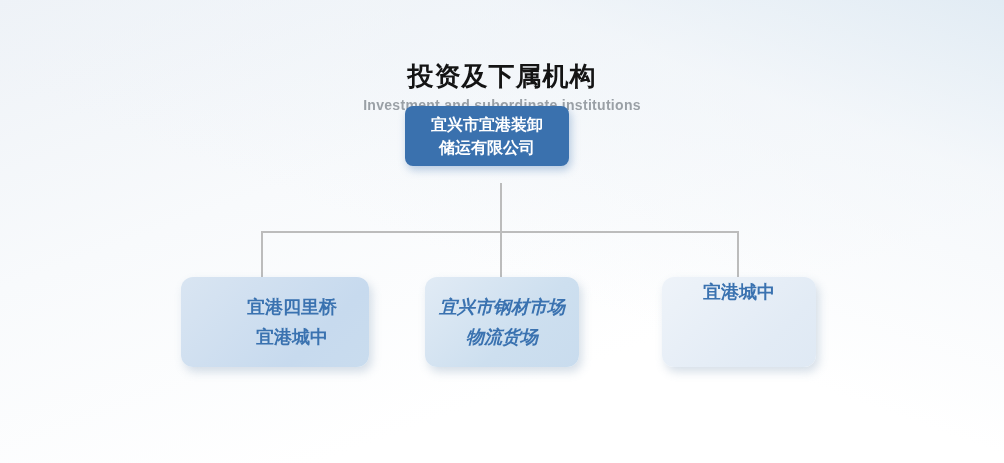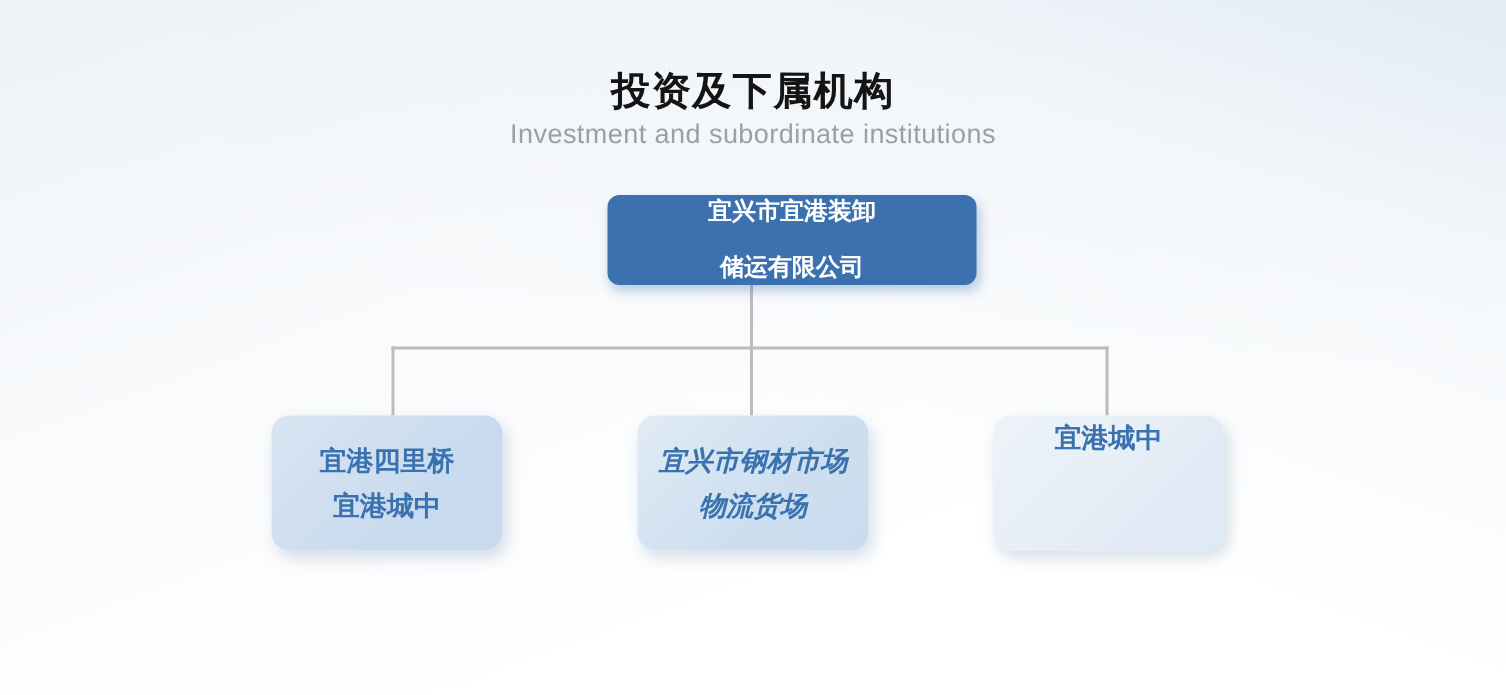--- a/index.html
+++ b/index.html
@@ -11,75 +11,75 @@
     position: relative;
     width: 1004px;
     height: 463px;
     overflow: hidden;
     background:
       linear-gradient(200deg, rgba(223,234,243,0.9) 0%, rgba(238,243,248,0.6) 22%, rgba(255,255,255,0) 55%),
       linear-gradient(160deg, #eef2f7 0%, #f8fafc 35%, #ffffff 70%, #ffffff 100%);
   }
   .chart-header {
     position: absolute;
-    top: 44px;
+    top: 60px;
     left: 0;
     width: 100%;
     text-align: center;
   }
   .chart-title {
     font-size: 26px;
     font-weight: 700;
     color: #141414;
     letter-spacing: 1px;
     line-height: 32px;
   }
   .chart-subtitle {
     margin-top: 4px;
-    font-size: 18px;
-    font-weight: 400;
+    font-size: 14px;
+    font-weight: 700;
     color: #9aa0a6;
     letter-spacing: 0.3px;
     line-height: 18px;
   }
   .node {
     position: absolute;
     display: flex;
     flex-direction: column;
     align-items: center;
     justify-content: center;
     text-align: center;
     font-weight: 700;
   }
   .node-root {
     left: 405px;
-    top: 130px;
-    width: 246px;
+    top: 106px;
+    width: 164px;
     height: 60px;
     border-radius: 8px;
     background: #3a71ae;
     color: #ffffff;
     font-size: 16px;
     line-height: 23px;
     box-shadow: 2px 4px 8px rgba(58,113,174,0.35);
-    justify-content: space-between;
   }
   .node-child {
     top: 277px;
     width: 154px;
     height: 90px;
     border-radius: 12px;
     color: #3a72b0;
     font-size: 18px;
     line-height: 30px;
     box-shadow: 3px 5px 10px rgba(120,150,180,0.30);
   }
   .node-child-1 {
     left: 181px;
     background: linear-gradient(135deg, #d9e5f2 0%, #c7daee 70%, #c9dcee 100%);
+    padding-left: 34px;
   }
   .node-child-2 {
     left: 425px;
     background: linear-gradient(135deg, #e1ebf5 0%, #cddedfE 60%, #c9dcee 100%);
     background: linear-gradient(135deg, #e1ebf5 0%, #cddfef 60%, #c9dcee 100%);
     font-style: italic;
   }
   .node-child-3 {
     left: 662px;
     background: linear-gradient(135deg, #eef3f9 0%, #e2ebf5 70%, #dfe9f4 100%);

